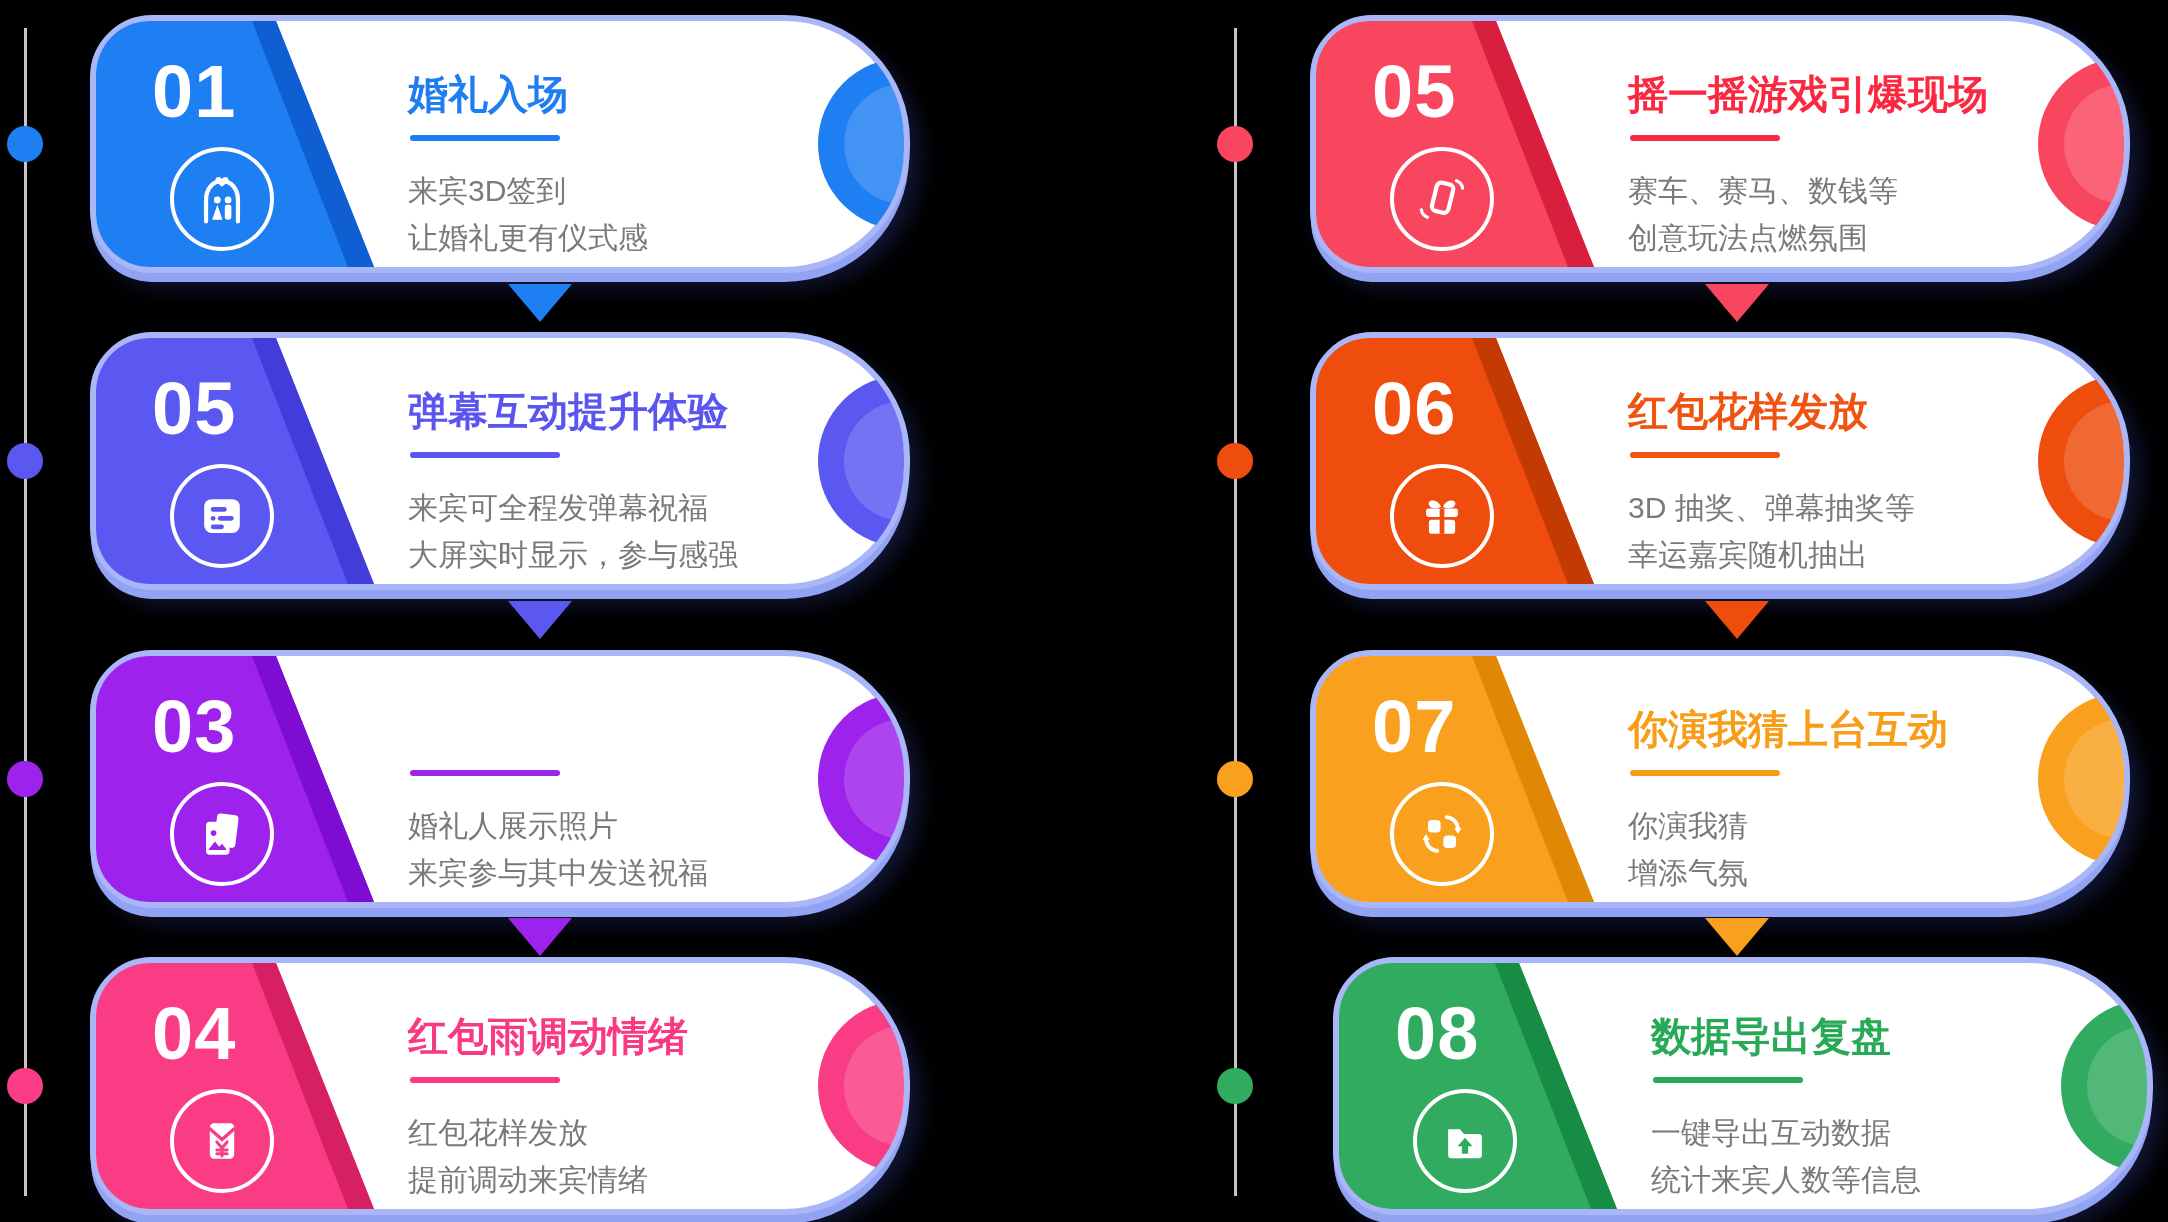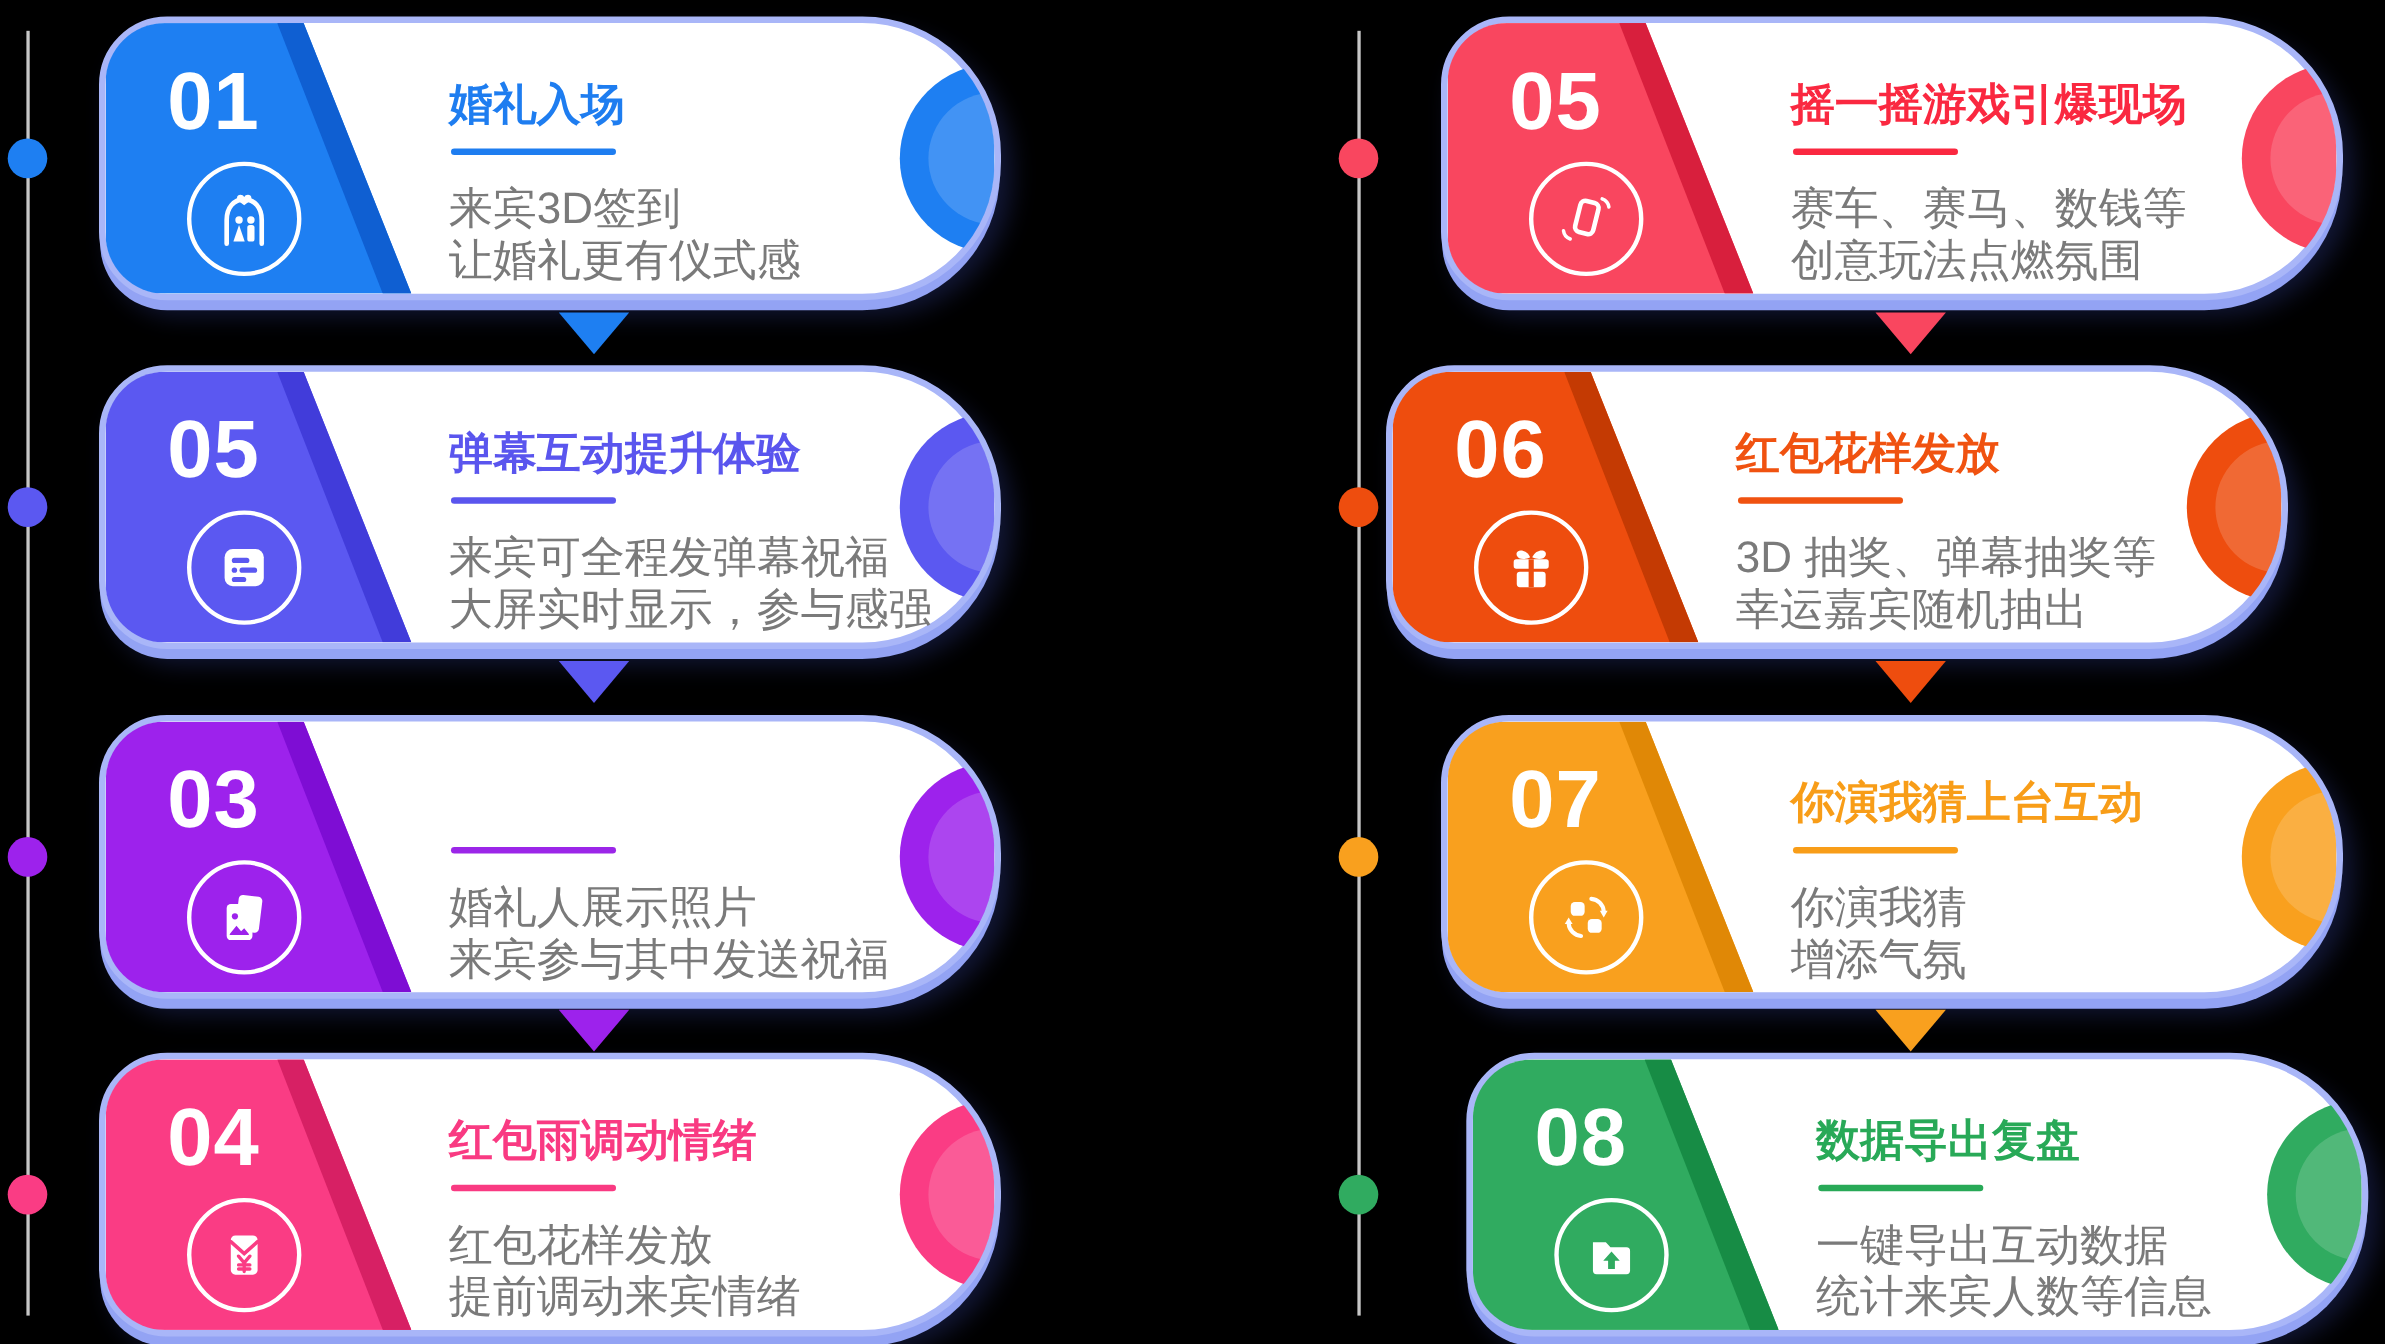--- a/index.html
+++ b/index.html
@@ -55,21 +55,21 @@
   .title{
     position:absolute;left:312px;top:46px;
     font-size:40px;font-weight:700;color:var(--title);white-space:nowrap;
   }
   .rule{
     position:absolute;left:314px;top:114px;width:150px;height:6px;
     border-radius:3px;background:var(--title);
   }
   .desc{
     position:absolute;left:312px;top:146px;
-    font-size:40px;color:#7a7a7a;line-height:47px;white-space:nowrap;
+    font-size:30px;color:#7a7a7a;line-height:47px;white-space:nowrap;
   }
 
   
   .cap{
     position:absolute;right:0;top:50%;transform:translateY(-50%);
     width:86px;height:172px;border-radius:172px 0 0 172px;
     background:var(--main);
   }
   .cap-inner{
     position:absolute;right:0;top:50%;transform:translateY(-50%);
@@ -228,21 +228,21 @@
         <div>赛车、赛马、数钱等</div>
         <div>创意玩法点燃氛围</div>
       </div>
       <div class="cap">
           <div class="cap-inner"></div>
         </div>
     </div>
   </div>
   <div class="arrow" style="left: 1705px; top: 284px; --main: #f9465f;"></div>
 
-  <div class="card" style="left: 1260px; top: 332px; --main: #ee4d0e; --bevel: #c43a03; --title: #f05210;">
+  <div class="card" style="left: 1310px; top: 332px; --main: #ee4d0e; --bevel: #c43a03; --title: #f05210;">
     <div class="card-clip">
       <div class="badge"></div>
       <div class="bevel"></div>
       <div class="num">06</div>
       <div class="icon-ring">
         <svg viewBox="0 0 64 64">
           <path d="M31 22 c-4-9-15-8-13-2 c1.5 4.5 8 4.5 13 2 z" fill="#fff"></path>
           <path d="M33 22 c4-9 15-8 13-2 c-1.5 4.5-8 4.5-13 2 z" fill="#fff"></path>
           <rect x="15" y="24" width="34" height="9" rx="2.5" fill="#fff"></rect>
           <rect x="18" y="36" width="28" height="15" rx="3" fill="#fff"></rect>

